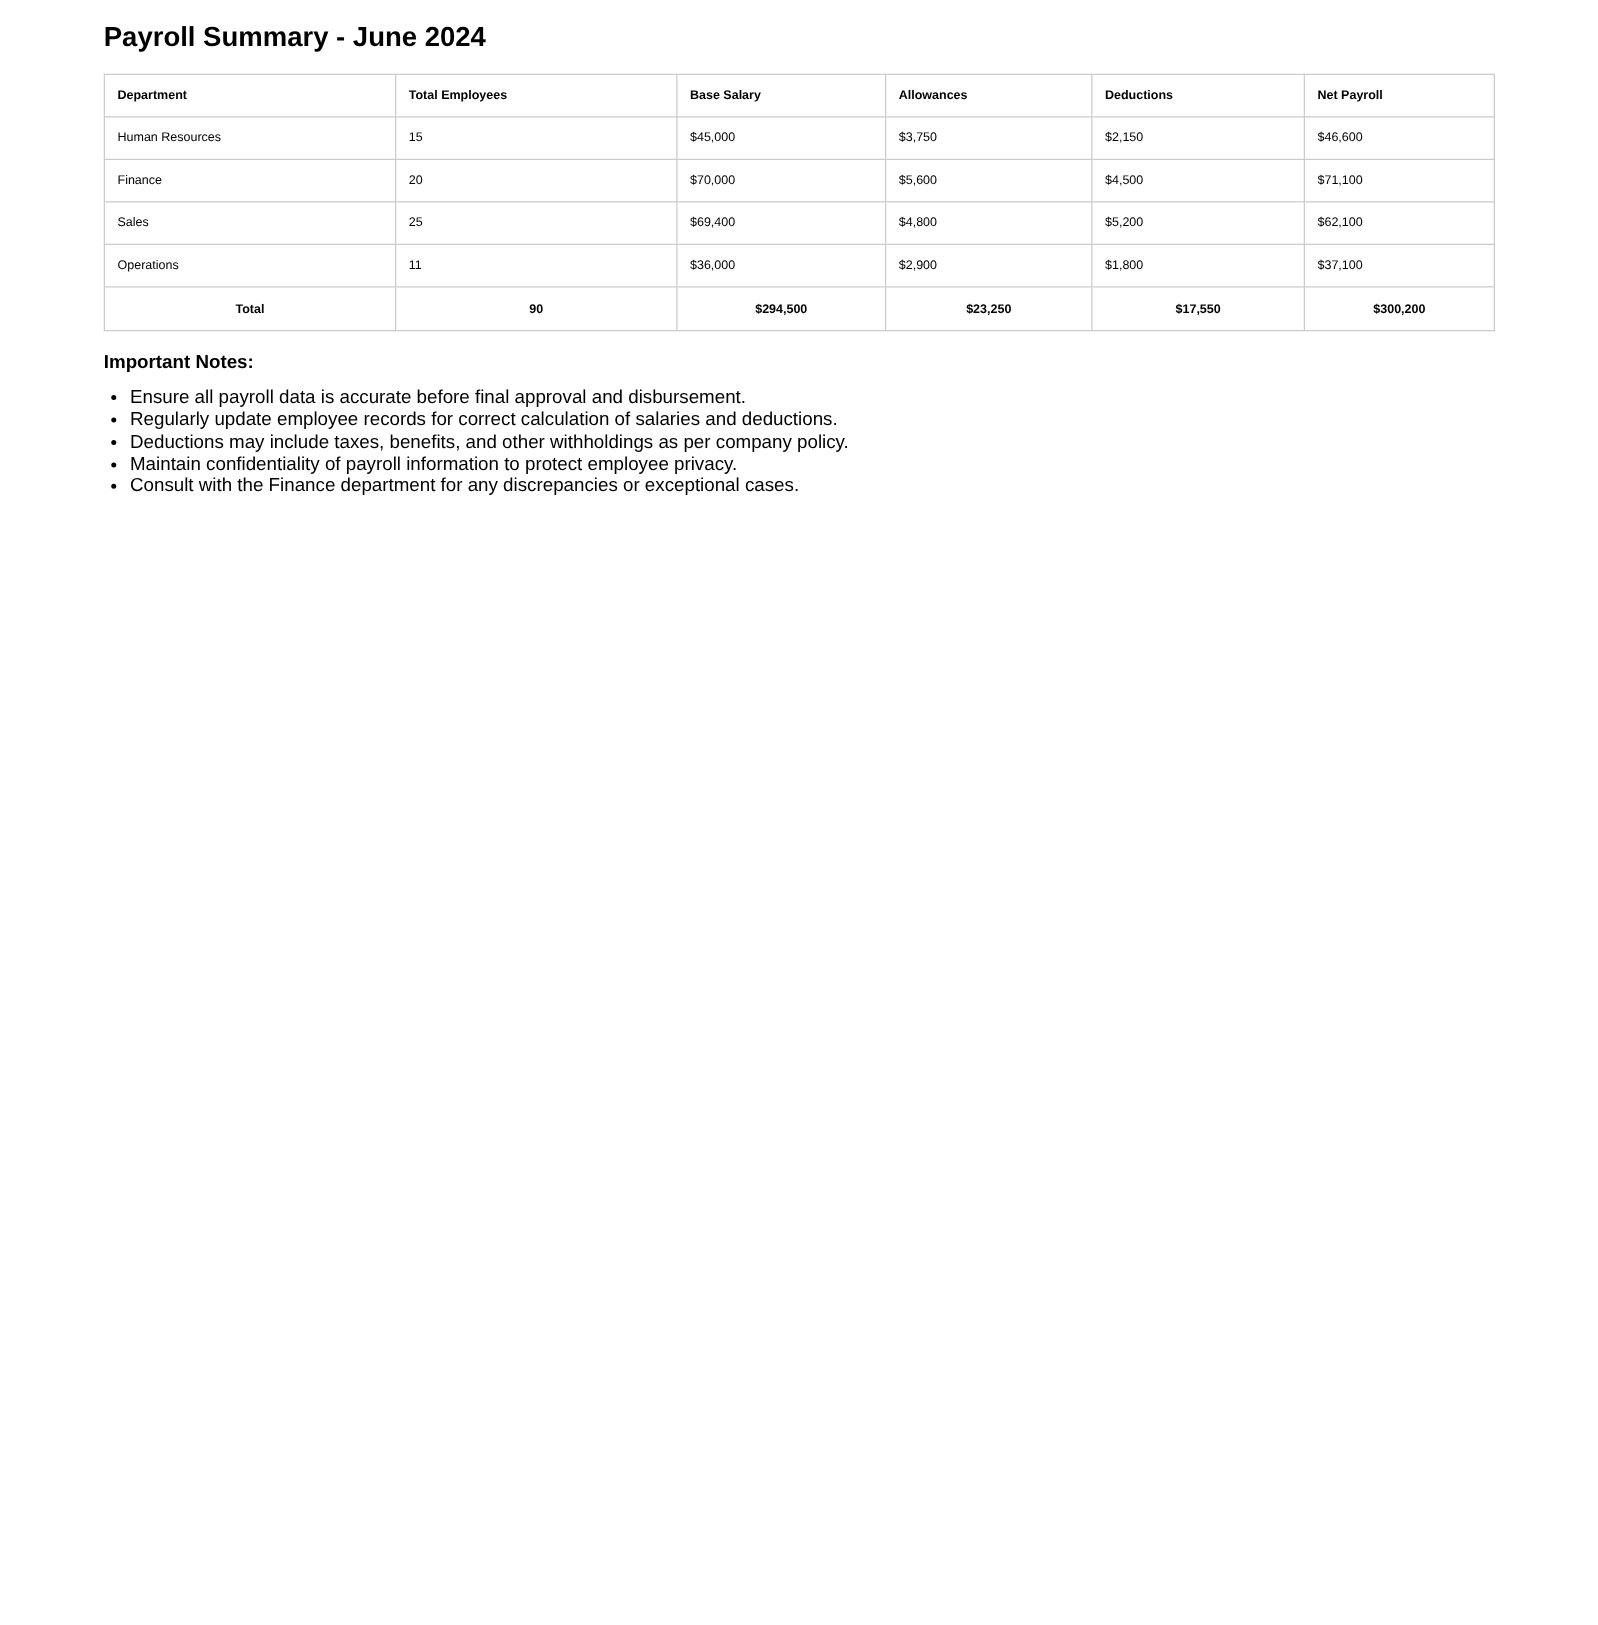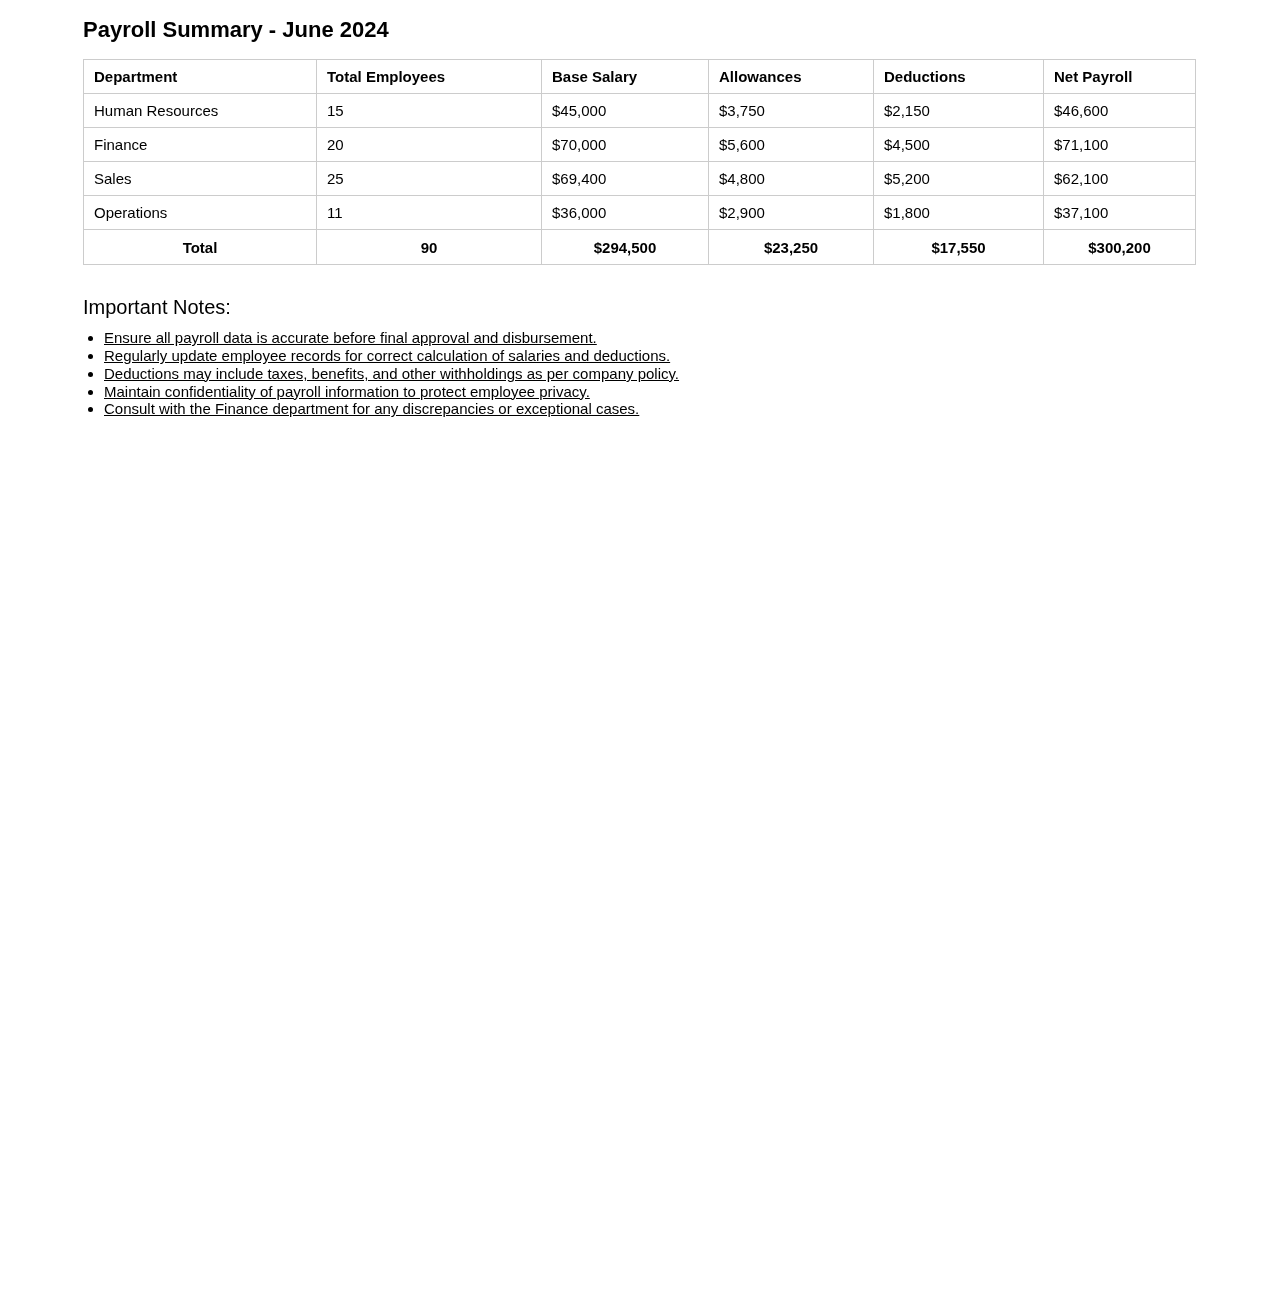--- a/index.html
+++ b/index.html
@@ -34,49 +34,48 @@
     font-size: 22px;
     font-weight: bold;
     line-height: 1.2;
     margin: 17px 0 0 0;
   }
   table.payroll {
     margin-top: 16px;
     border-collapse: collapse;
     table-layout: fixed;
     width: 1112px;
-    font-size: 15px;
+    font-size: 10px;
   }
   table.payroll th,
   table.payroll td {
     border: 1px solid var(--border-color);
     padding: 0 10px;
     height: 34px;
     text-align: left;
     vertical-align: middle;
     font-weight: normal;
     overflow: hidden;
     white-space: nowrap;
   }
   table.payroll thead th { font-weight: bold; }
   table.payroll tr.total-row td { font-weight: bold; height: 35px; text-align: center; }
   .notes-heading {
-    margin-top: 30px;
-    font-size: 20px;
-    font-weight: normal;
+    margin-top: 16px;
+    font-size: 15px;
+    font-weight: bold;
     line-height: 1.2;
   }
   ul.notes-list {
     margin: 10px 0 0 0;
     padding-left: 21px;
     font-size: 15px;
   }
   ul.notes-list li {
     line-height: 17.7px;
-    text-decoration: underline;
   }
 </style>
 </head>
 <body>
 
 <div class="content">
 
   <h2 class="page-subtitle">Payroll Summary - June 2024</h2>
 
   <table class="payroll">

